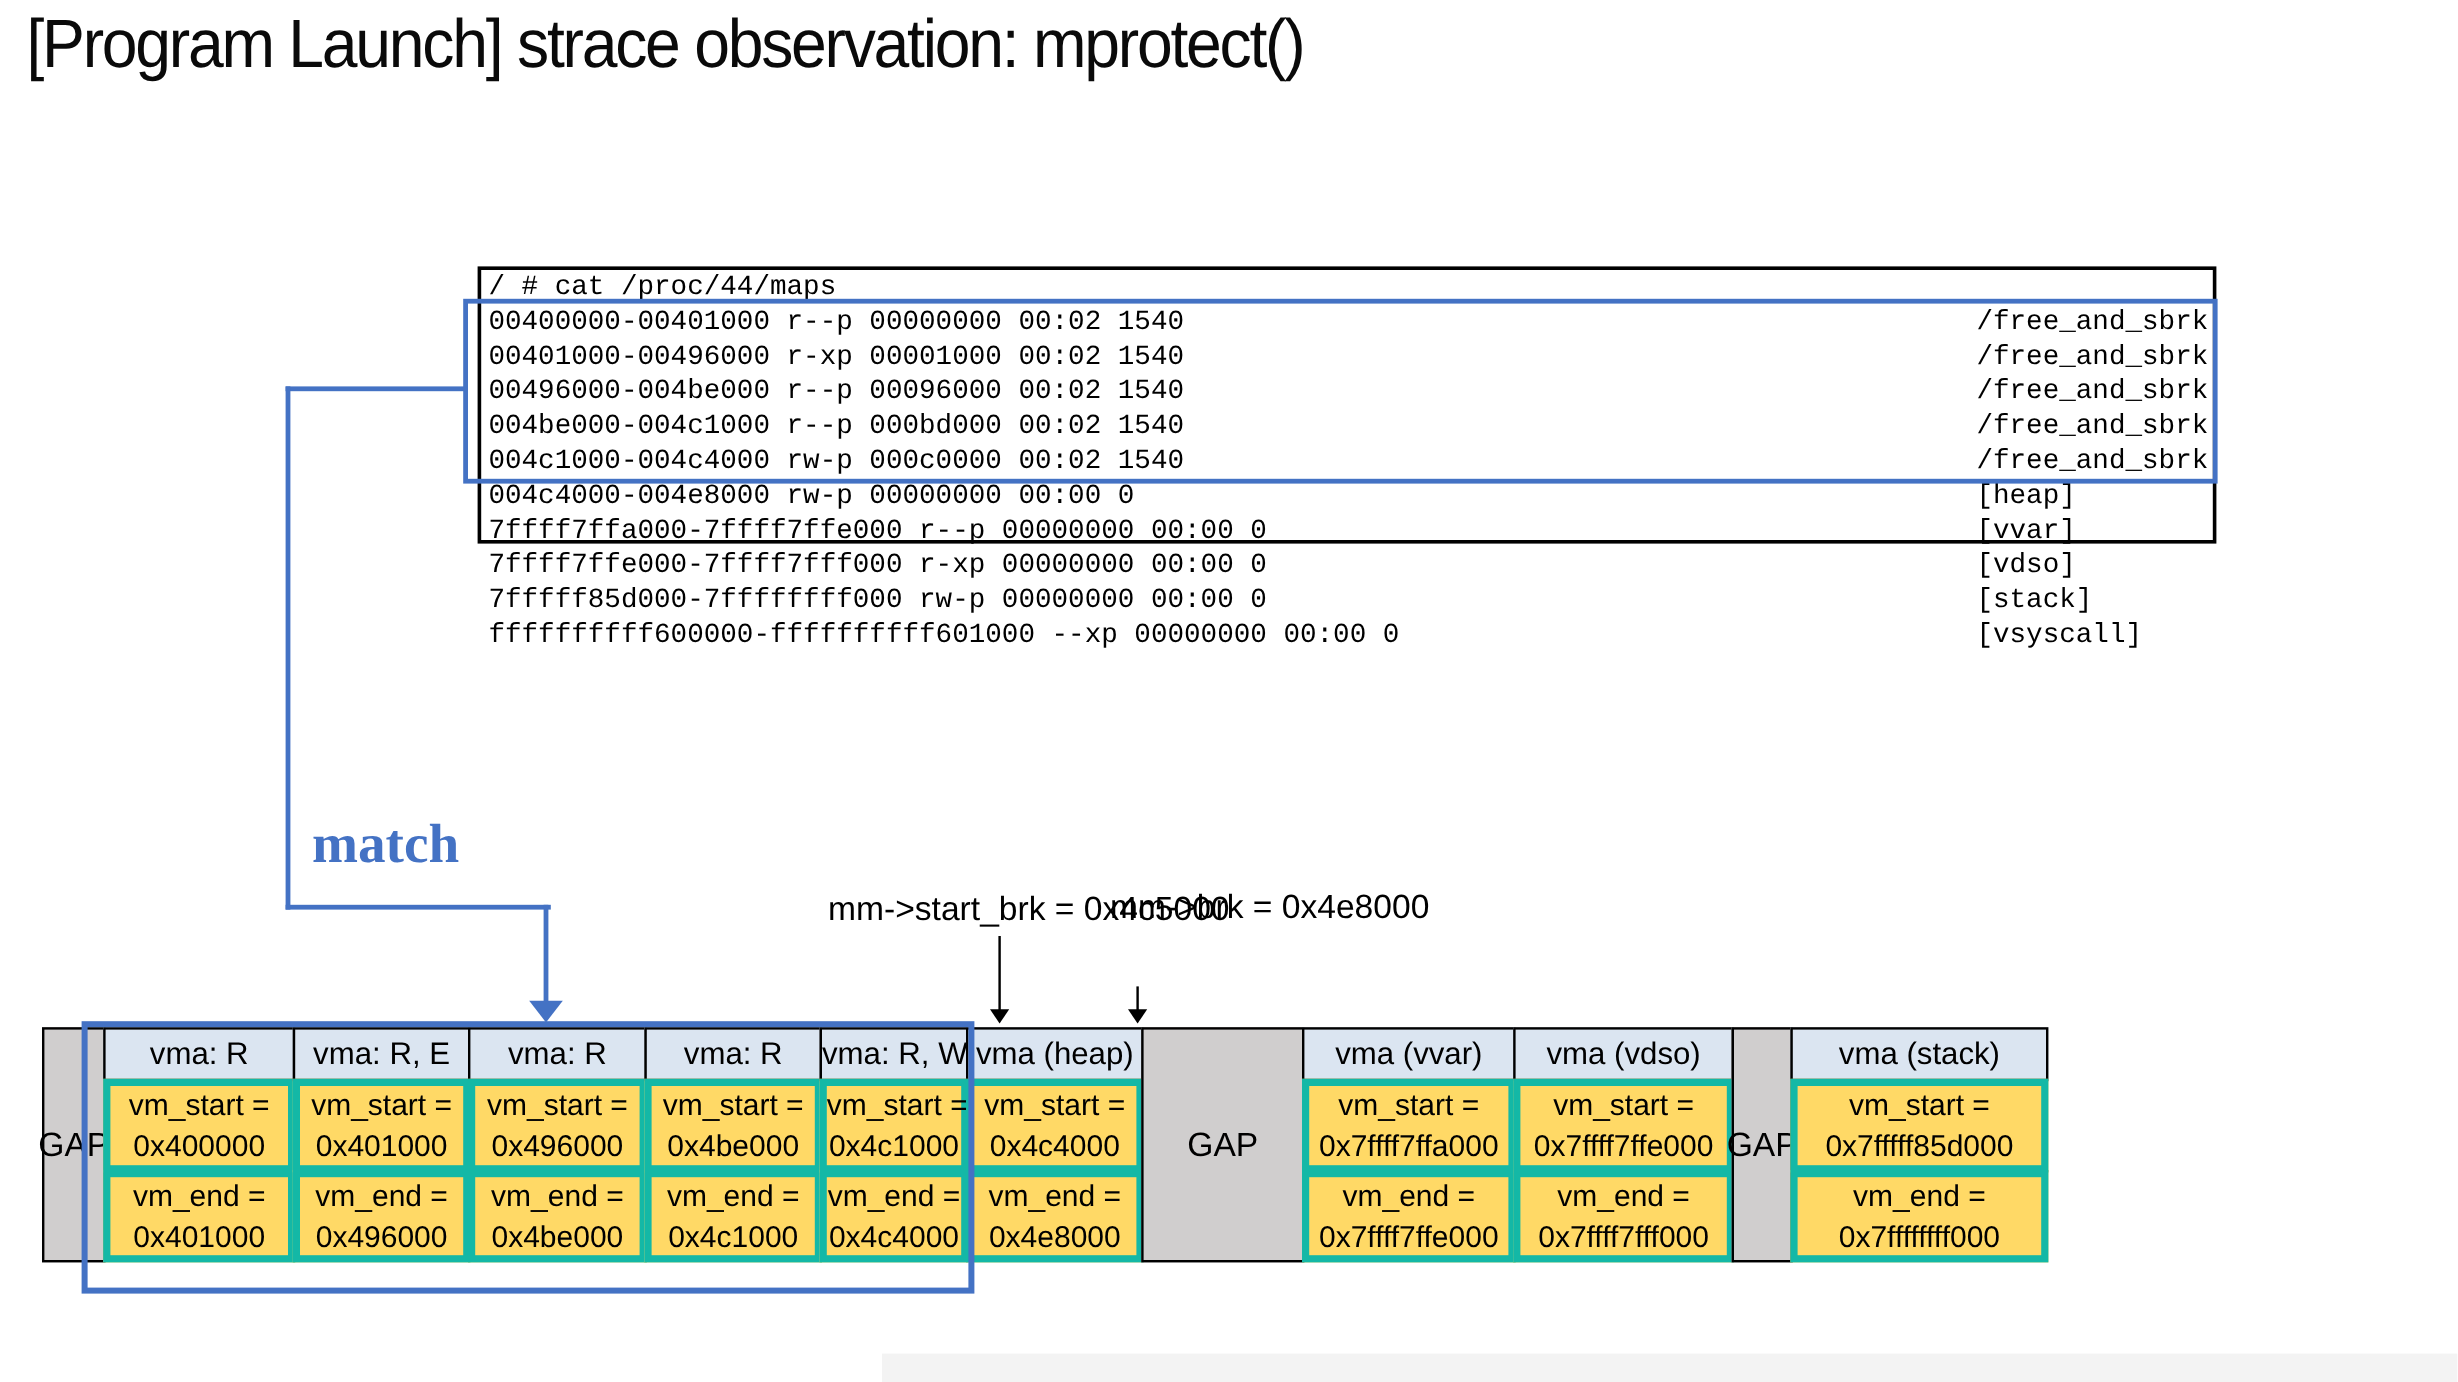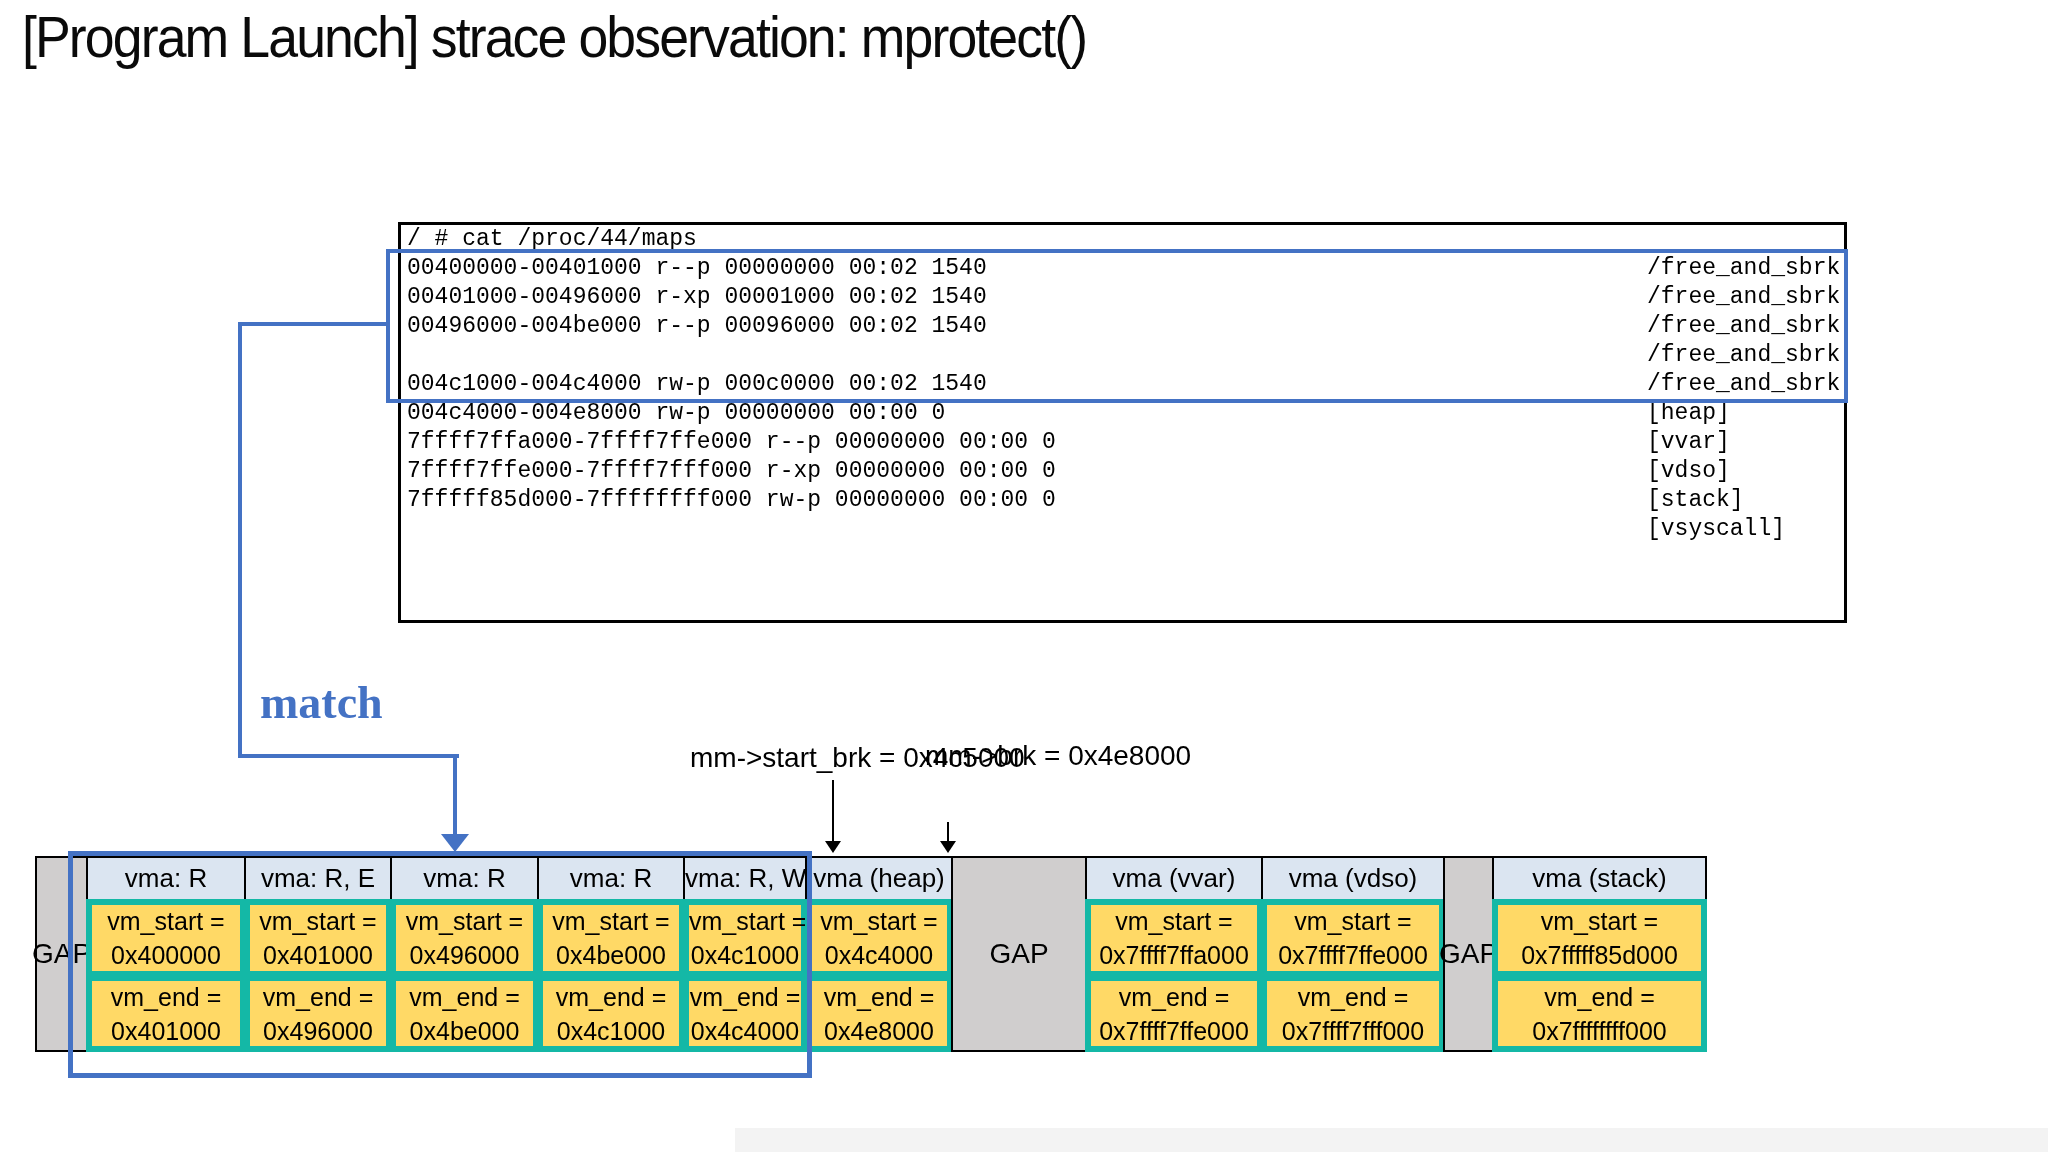--- a/index.html
+++ b/index.html
@@ -12,21 +12,21 @@
   }
   .abs{position:absolute;}
   
   #title{
     left:22px;top:4px;font-size:57px;color:#0a0a0a;font-weight:400;
     letter-spacing:-2px;transform:scaleX(.94);transform-origin:left top;
     white-space:nowrap;
   }
   
   #term{
-    left:398px;top:222px;width:1449px;height:401px;background:#fff;
+    left:398px;top:222px;width:1449px;height:231px;background:#fff;
     border:3px solid #000;box-sizing:border-box;
     font-family:"Liberation Mono","DejaVu Sans Mono",monospace;
     font-size:23px;line-height:29px;color:#000;
   }
   #term .tline{position:relative;height:29px;white-space:pre;padding-left:6px;}
   #term .vlabel{position:absolute;left:1246px;top:0;white-space:pre;}
   
   #maps-hl{
     left:386px;top:249px;width:1462px;height:154px;box-sizing:border-box;
     border:4px solid var(--accent);background:transparent;
@@ -94,27 +94,27 @@
 <body>
 
 <div class="abs" id="title">[Program Launch] strace observation: mprotect()</div>
 
 <div class="abs" id="term">
   <div class="tline">/ # cat /proc/44/maps</div>
 
 <div class="tline"><span>00400000-00401000 r--p 00000000 00:02 1540</span><span class="vlabel">/free_and_sbrk</span></div>
     <div class="tline"><span>00401000-00496000 r-xp 00001000 00:02 1540</span><span class="vlabel">/free_and_sbrk</span></div>
     <div class="tline"><span>00496000-004be000 r--p 00096000 00:02 1540</span><span class="vlabel">/free_and_sbrk</span></div>
-    <div class="tline"><span class="vlabel">/free_and_sbrk</span></div>
+    <div class="tline"><span>004be000-004c1000 r--p 000bd000 00:02 1540</span><span class="vlabel">/free_and_sbrk</span></div>
     <div class="tline"><span>004c1000-004c4000 rw-p 000c0000 00:02 1540</span><span class="vlabel">/free_and_sbrk</span></div>
     <div class="tline"><span>004c4000-004e8000 rw-p 00000000 00:00 0</span><span class="vlabel">[heap]</span></div>
     <div class="tline"><span>7ffff7ffa000-7ffff7ffe000 r--p 00000000 00:00 0</span><span class="vlabel">[vvar]</span></div>
     <div class="tline"><span>7ffff7ffe000-7ffff7fff000 r-xp 00000000 00:00 0</span><span class="vlabel">[vdso]</span></div>
     <div class="tline"><span>7fffff85d000-7ffffffff000 rw-p 00000000 00:00 0</span><span class="vlabel">[stack]</span></div>
-    <div class="tline"><span class="vlabel">[vsyscall]</span></div>
+    <div class="tline"><span>ffffffffff600000-ffffffffff601000 --xp 00000000 00:00 0</span><span class="vlabel">[vsyscall]</span></div>
   </div>
 <div class="abs" id="maps-hl"></div>
 
 <div class="abs bluebar" id="seg-a"></div>
 <div class="abs bluebar" id="seg-b"></div>
 <div class="abs bluebar" id="seg-c"></div>
 <div class="abs bluebar" id="seg-d"></div>
 <div class="abs" id="match-arrowhead"></div>
 <div class="abs" id="match">match</div>
 

